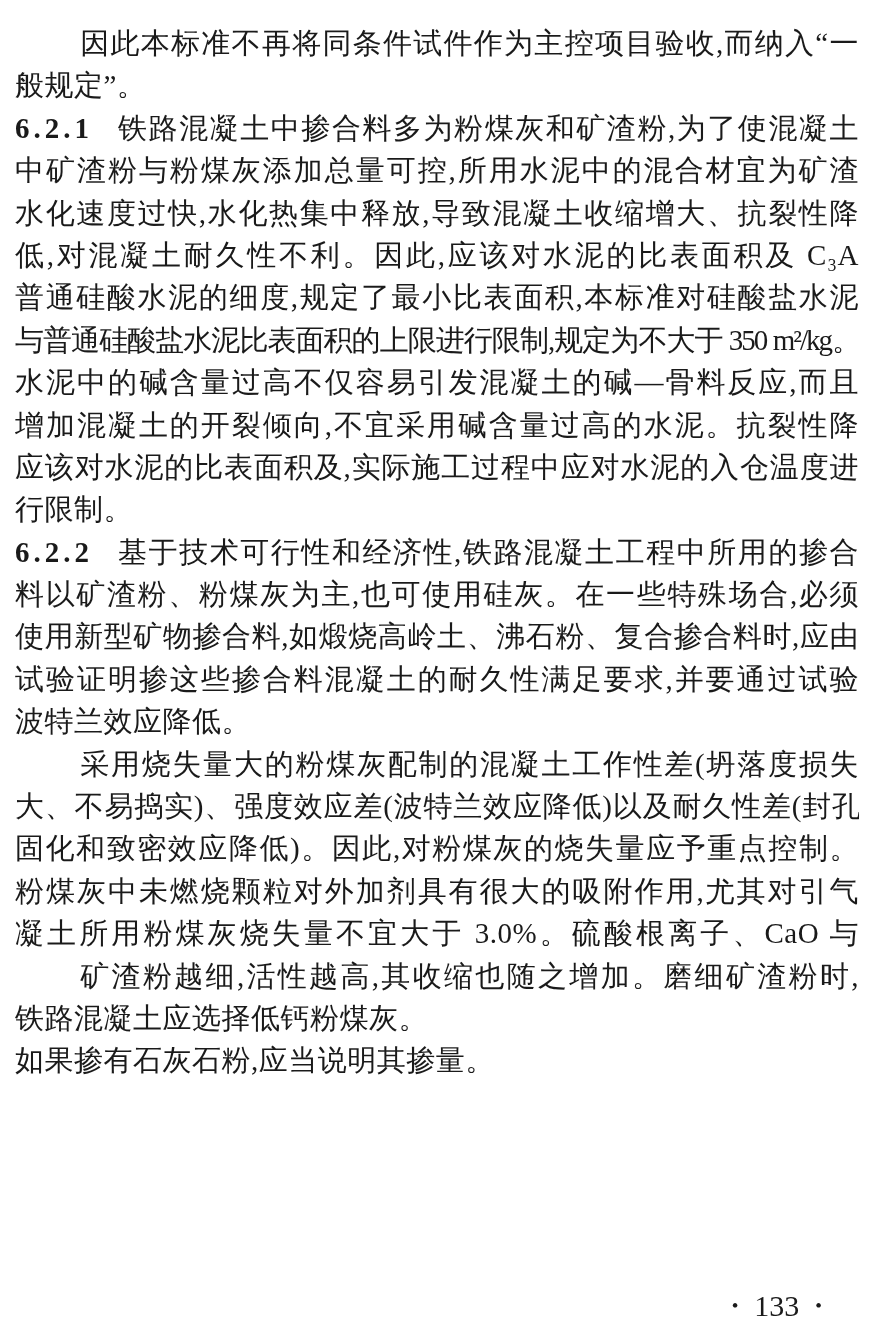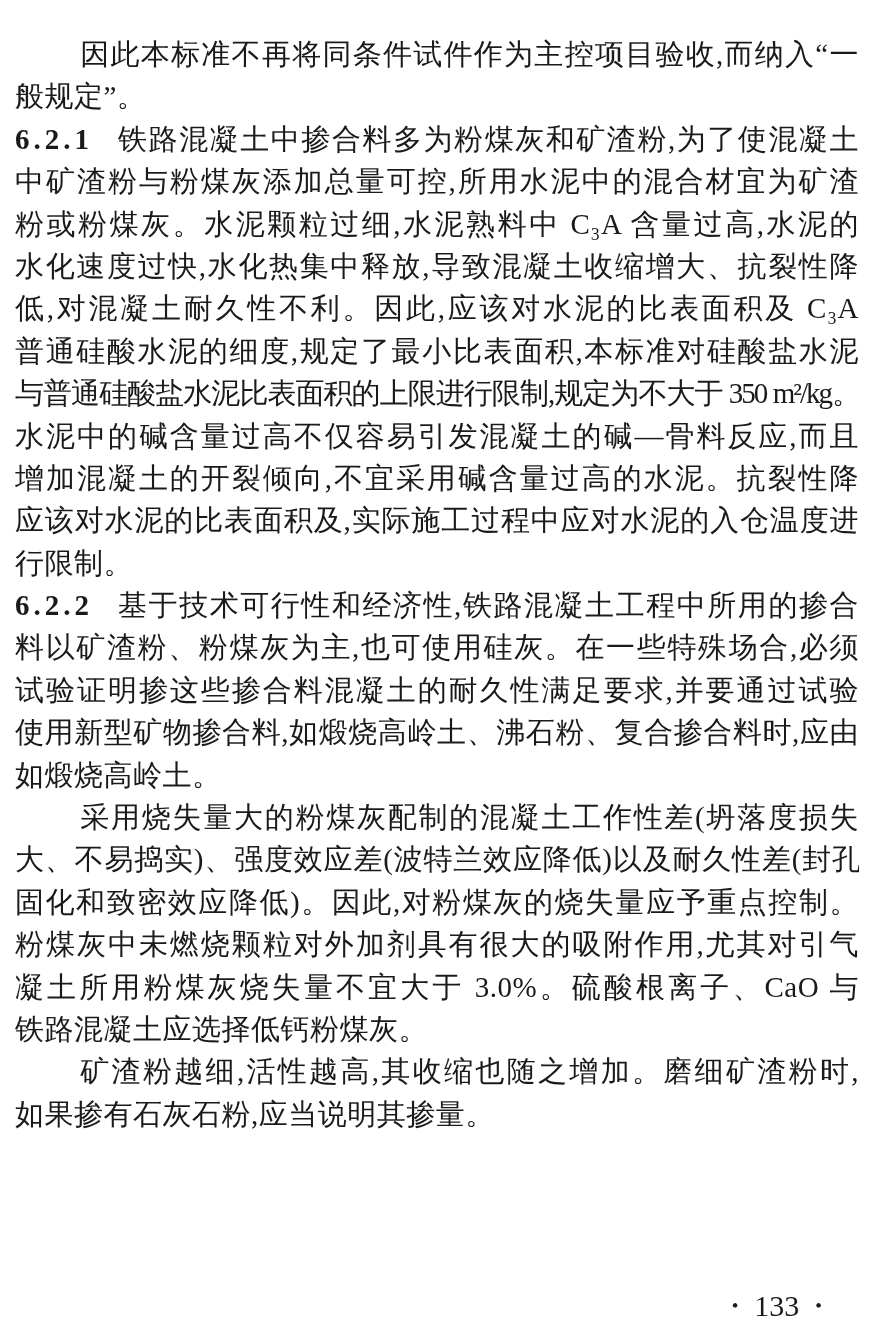--- a/index.html
+++ b/index.html
@@ -14,21 +14,20 @@
     background: #ffffff;
     overflow: hidden;
     font-family: "Liberation Serif", "DejaVu Serif", serif;
     color: #1a1a1a;
   }
   .textblock {
     position: absolute;
     left: 15px;
     right: 15px;
     top: 22px;
-    margin-top: 11px;
   }
   .line {
     font-size: 29px;
     line-height: 42.4px;
     height: 42.4px;
     text-align: justify;
     text-align-last: justify;
     letter-spacing: 0.5px;
     white-space: normal;
     overflow: hidden;
@@ -67,41 +66,40 @@
 </style>
 </head>
 <body>
 
 <div class="page">
   <div class="textblock">
       <div class="line line-indent">因此本标准不再将同条件试件作为主控项目验收,而纳入“一</div>
       <div class="line line-end">般规定”。</div>
       <div class="line"><span class="secnum">6.2.1</span>铁路混凝土中掺合料多为粉煤灰和矿渣粉,为了使混凝土</div>
       <div class="line">中矿渣粉与粉煤灰添加总量可控,所用水泥中的混合材宜为矿渣</div>
-      <div class="line">粉或粉煤灰。水泥颗粒过细,水泥熟料中 C₃A 含量过高,水泥的</div>
       <div class="line">水化速度过快,水化热集中释放,导致混凝土收缩增大、抗裂性降</div>
       <div class="line">低,对混凝土耐久性不利。因此,应该对水泥的比表面积及 C₃A</div>
       <div class="line">普通硅酸水泥的细度,规定了最小比表面积,本标准对硅酸盐水泥</div>
       <div class="line line-tight">与普通硅酸盐水泥比表面积的上限进行限制,规定为不大于 350 m²/kg。</div>
       <div class="line">水泥中的碱含量过高不仅容易引发混凝土的碱—骨料反应,而且</div>
       <div class="line">增加混凝土的开裂倾向,不宜采用碱含量过高的水泥。抗裂性降</div>
       <div class="line">应该对水泥的比表面积及,实际施工过程中应对水泥的入仓温度进</div>
       <div class="line line-end">行限制。</div>
       <div class="line"><span class="secnum">6.2.2</span>基于技术可行性和经济性,铁路混凝土工程中所用的掺合</div>
       <div class="line">料以矿渣粉、粉煤灰为主,也可使用硅灰。在一些特殊场合,必须</div>
+      <div class="line">使用新型矿物掺合料,如煅烧高岭土、沸石粉、复合掺合料时,应由</div>
       <div class="line">试验证明掺这些掺合料混凝土的耐久性满足要求,并要通过试验</div>
-      <div class="line">使用新型矿物掺合料,如煅烧高岭土、沸石粉、复合掺合料时,应由</div>
-      <div class="line line-end">如煅烧高岭土。</div>
+      <div class="line line-end">波特兰效应降低。</div>
       <div class="line line-indent">采用烧失量大的粉煤灰配制的混凝土工作性差(坍落度损失</div>
       <div class="line line-tight">大、不易捣实)、强度效应差(波特兰效应降低)以及耐久性差(封孔</div>
       <div class="line">固化和致密效应降低)。因此,对粉煤灰的烧失量应予重点控制。</div>
       <div class="line">粉煤灰中未燃烧颗粒对外加剂具有很大的吸附作用,尤其对引气</div>
       <div class="line">凝土所用粉煤灰烧失量不宜大于 3.0%。硫酸根离子、CaO 与</div>
+      <div class="line line-indent">矿渣粉越细,活性越高,其收缩也随之增加。磨细矿渣粉时,</div>
       <div class="line line-end">铁路混凝土应选择低钙粉煤灰。</div>
-      <div class="line line-indent">矿渣粉越细,活性越高,其收缩也随之增加。磨细矿渣粉时,</div>
       <div class="line line-end">如果掺有石灰石粉,应当说明其掺量。</div>
     </div>
   <div class="footer">
     <span class="dot">•</span>
     <span>133</span>
     <span class="dot">•</span>
   </div>
 </div>
 
 </body></html>

